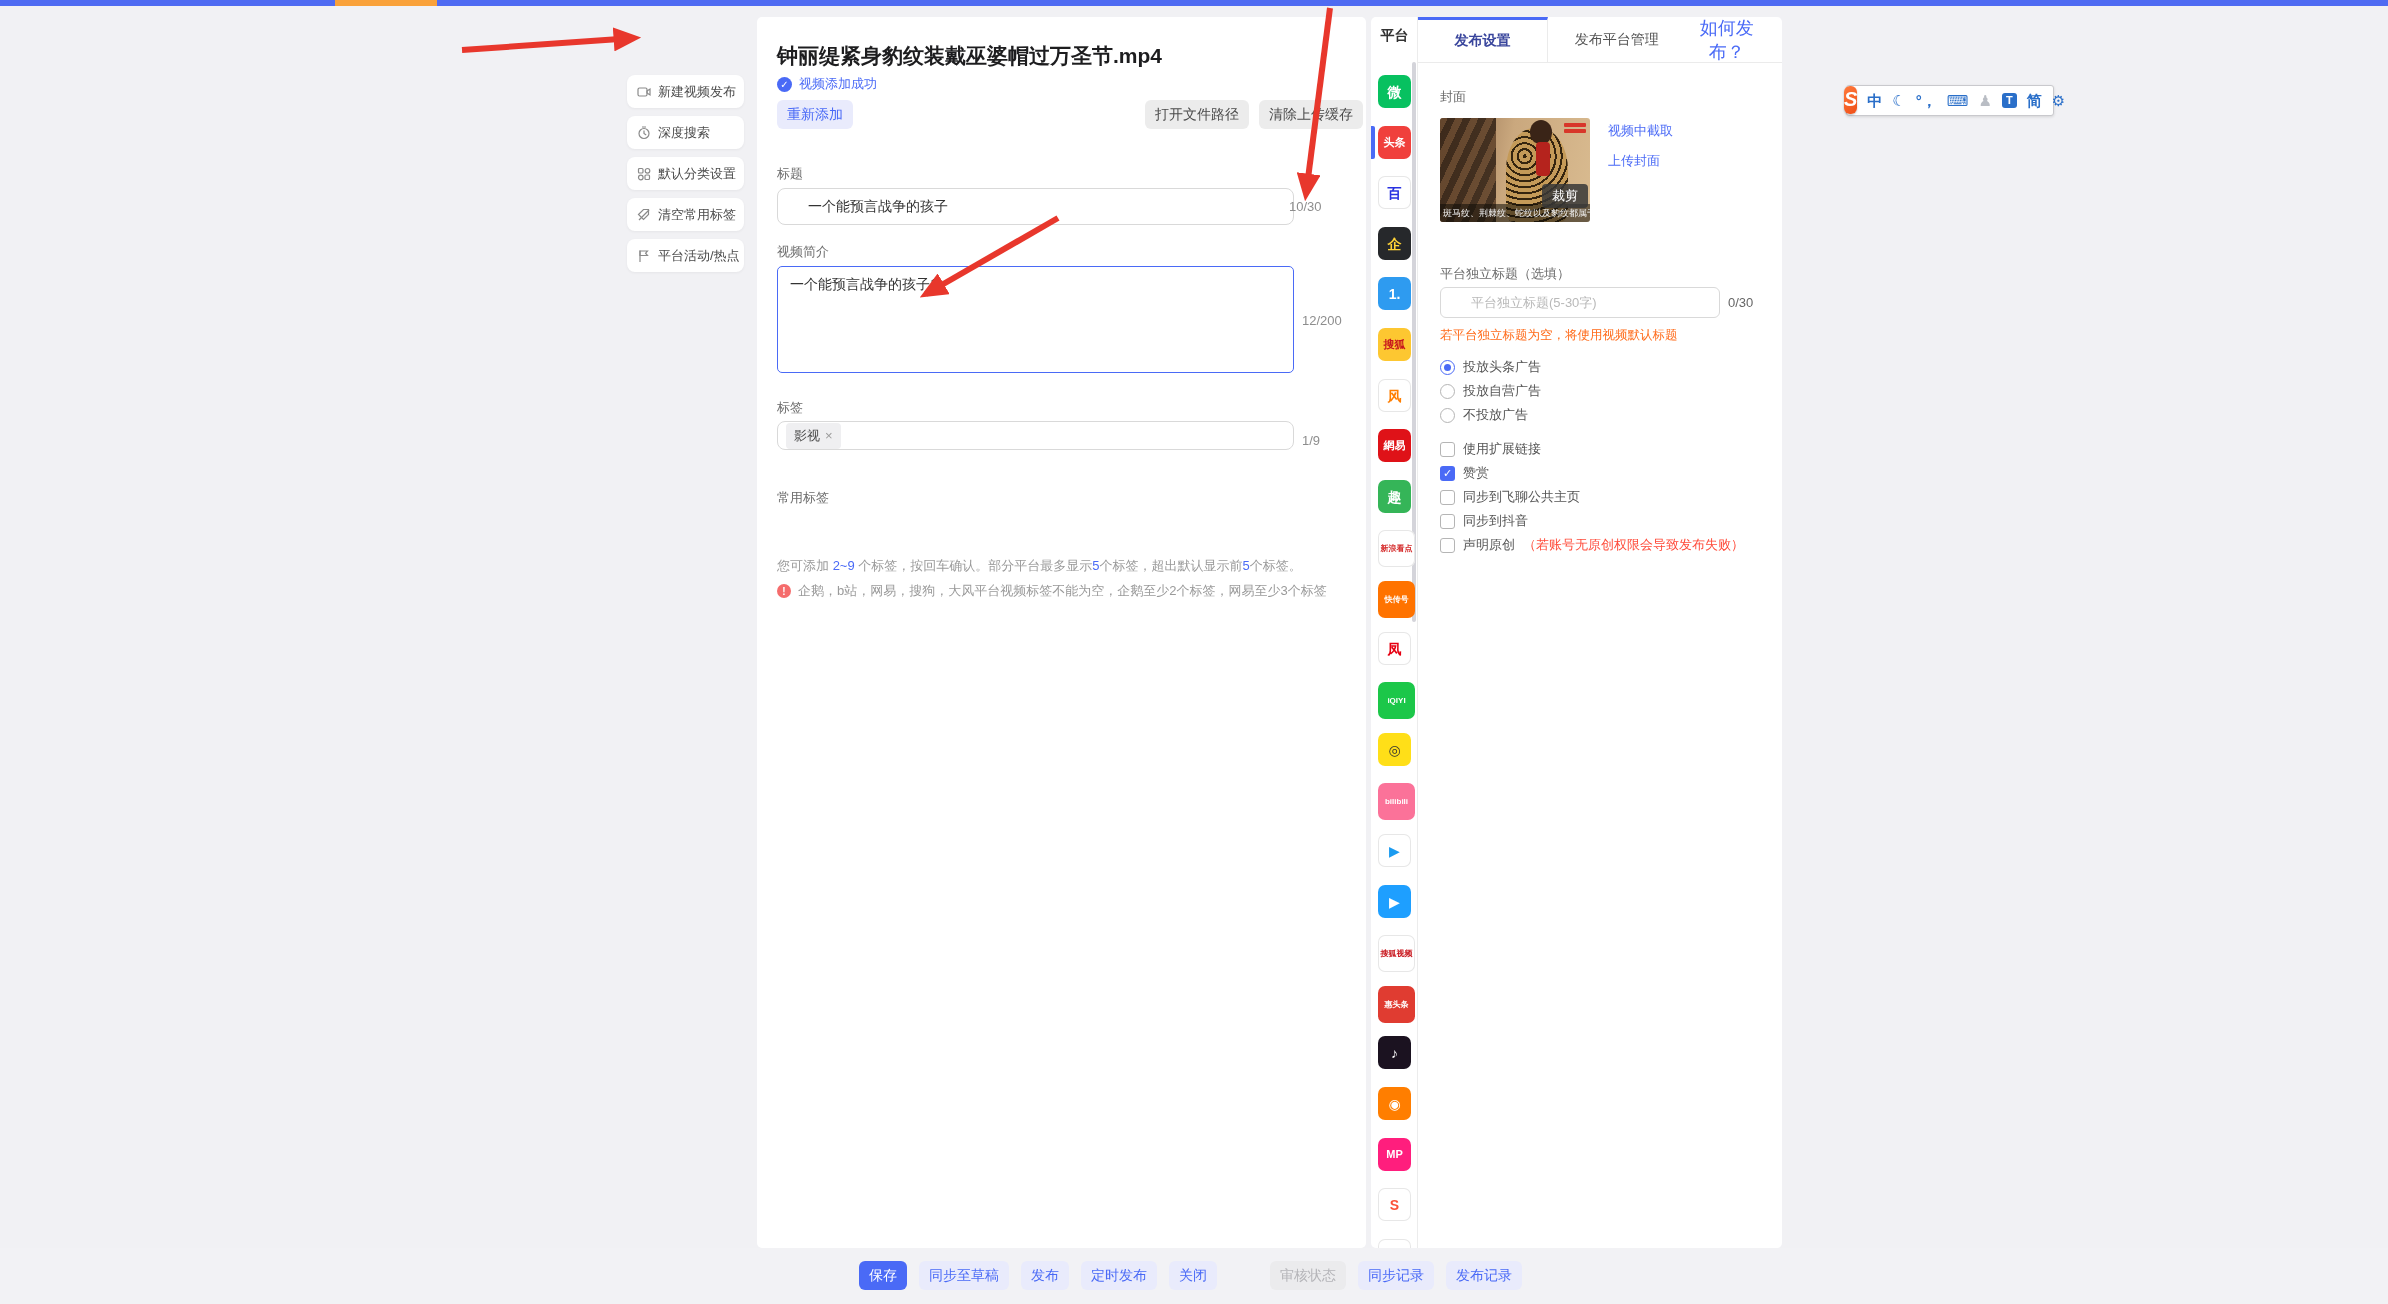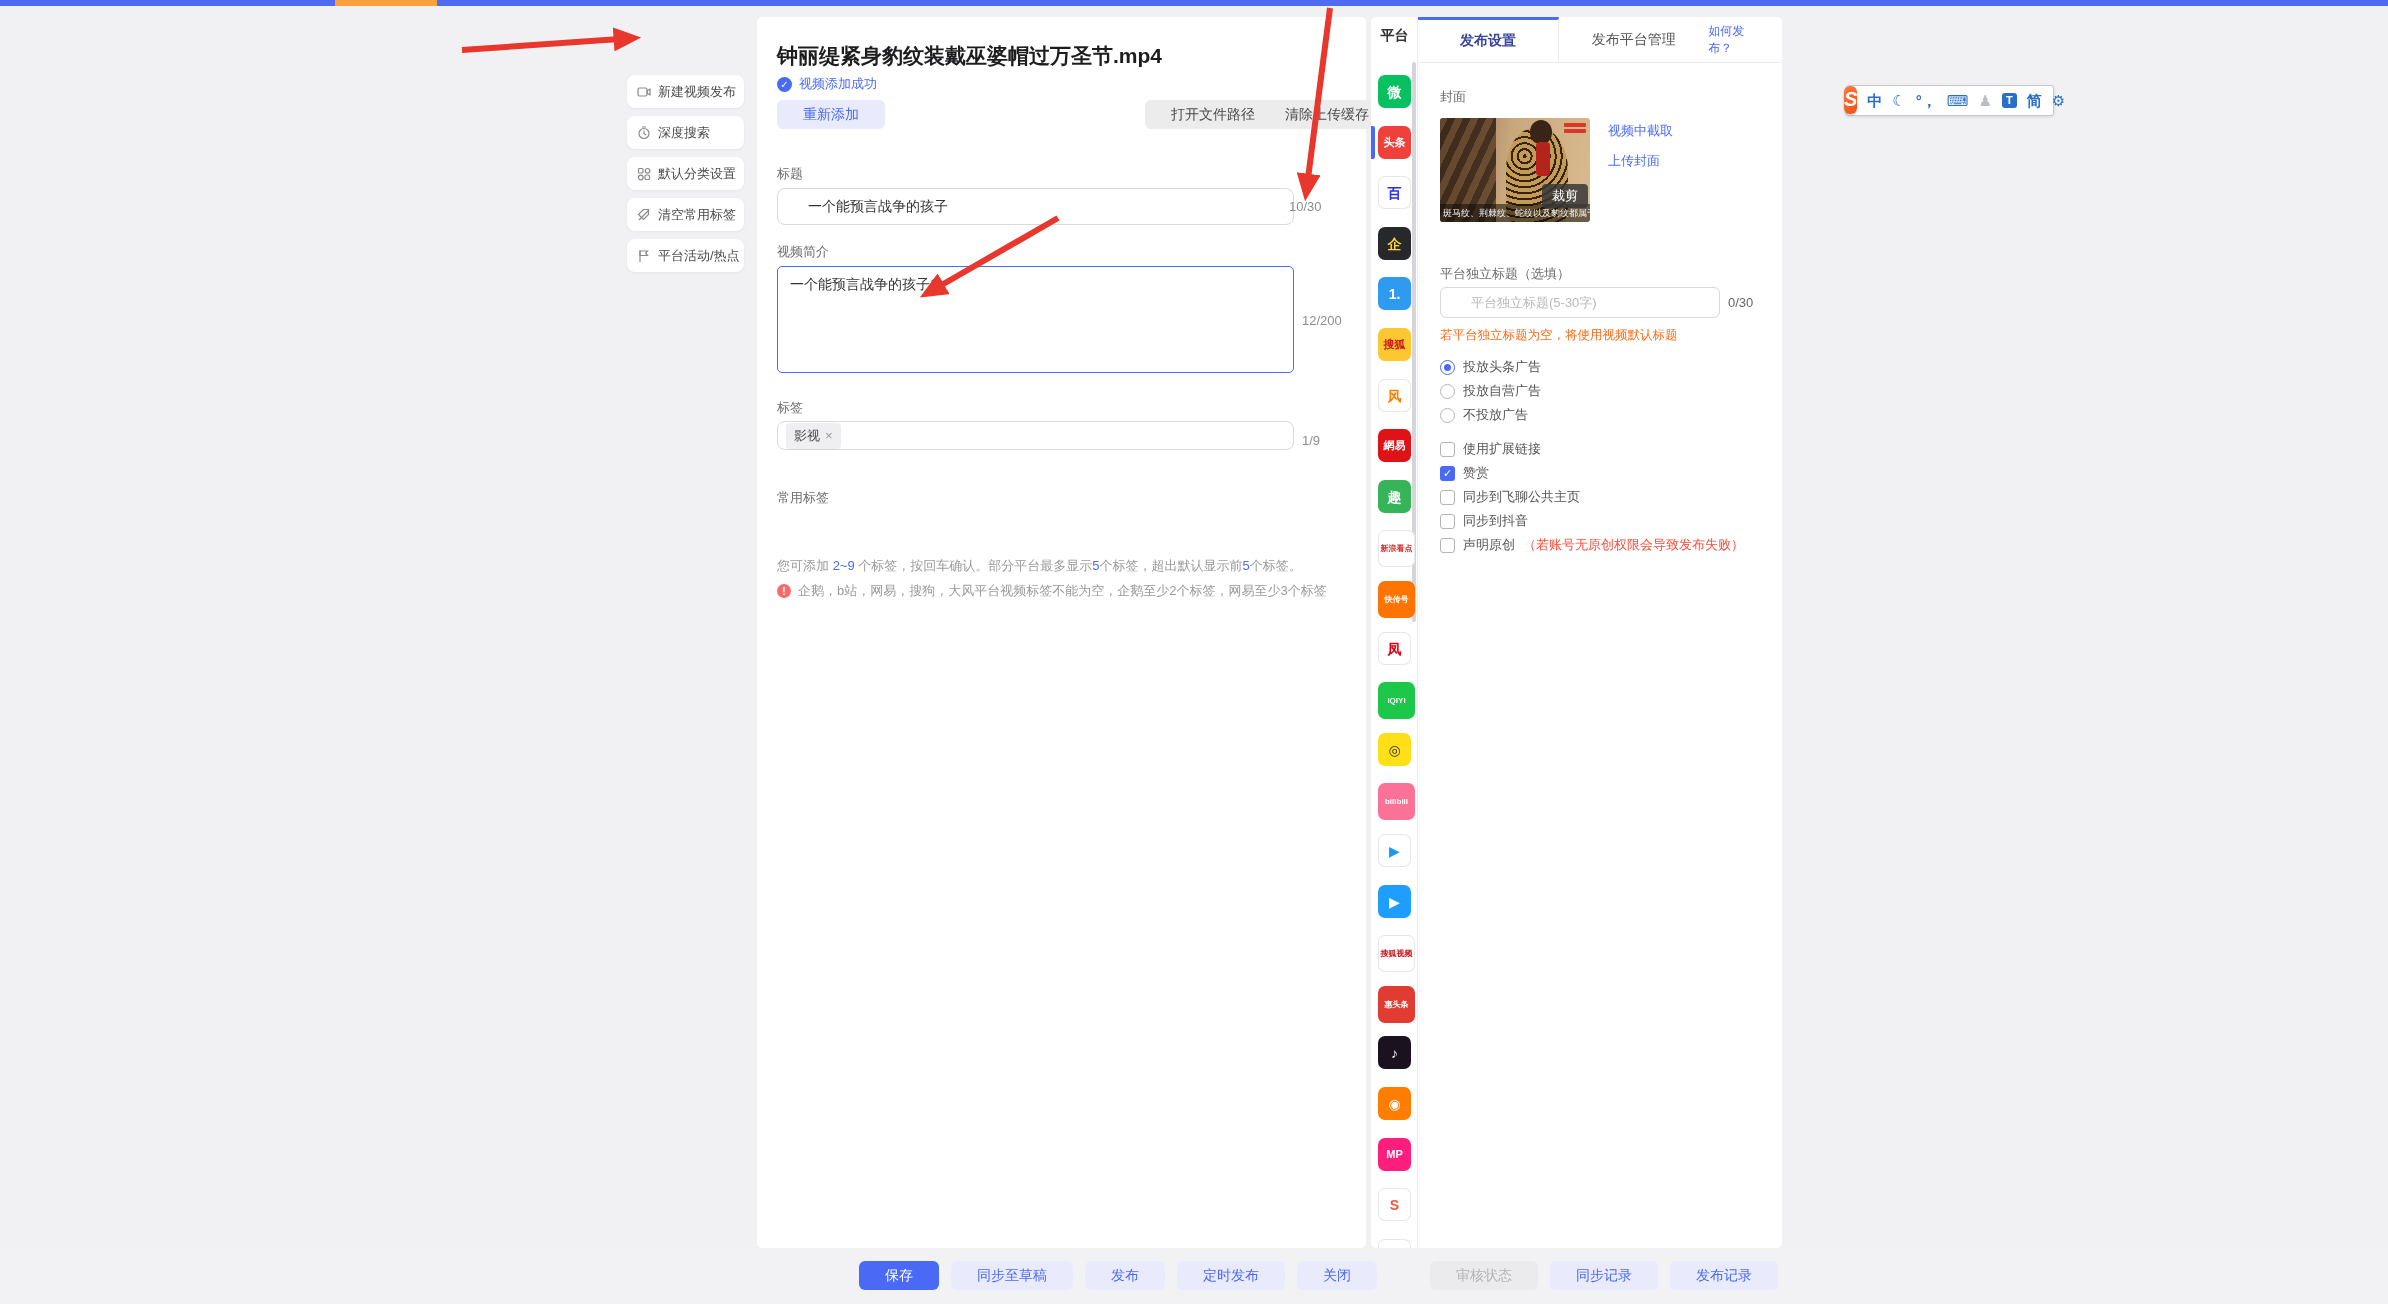--- a/index.html
+++ b/index.html
@@ -18,21 +18,21 @@
   
   .card{background:#fff;border-radius:5px;}
   #main-card{left:757px;top:17px;width:609px;height:1231px;}
   #settings-card{left:1371px;top:17px;width:411px;height:1231px;overflow:hidden;}
   
   #file-title{left:20px;top:25px;font-size:21px;font-weight:bold;color:#1d1d1f;}
   #status-row{left:20px;top:58px;display:flex;align-items:center;gap:7px;font-size:13px;color:#4a6af6;}
   .check-circle{width:15px;height:15px;border-radius:50%;background:#4a6af6;color:#fff;font-size:10px;
     display:flex;align-items:center;justify-content:center;font-weight:bold;}
   .btn{display:inline-flex;align-items:center;justify-content:center;height:29px;border-radius:6px;
-    font-size:14px;padding:0 26px;cursor:pointer;box-sizing:border-box;white-space:nowrap;}
+    font-size:14px;padding:0 10px;cursor:pointer;box-sizing:border-box;white-space:nowrap;}
   .btn-soft{background:#e9ebfc;color:#4a6af6;}
   .btn-gray{background:#ececec;color:#4a4a4a;}
   .btn-primary{background:#4a6af6;color:#fff;}
   .btn-disabled{background:#ebebed;color:#b4b4b8;cursor:default;}
   #readd-btn{left:20px;top:83px;}
   #openpath-btn{left:388px;top:83px;}
   #clearcache-btn{left:502px;top:83px;}
   .field-label{font-size:13px;color:#6b6b6b;}
   .counter{font-size:13px;color:#8d8d8d;}
   .tinput{border:1px solid #d9d9d9;border-radius:8px;background:#fff;box-sizing:border-box;
@@ -66,21 +66,21 @@
   #rail-indicator{left:0;top:109px;width:4px;height:33px;background:#4a6af6;border-radius:0 2px 2px 0;}
   .picon{position:absolute;left:7px;width:33px;height:33px;border-radius:7px;display:flex;align-items:center;
     justify-content:center;font-weight:bold;font-size:14px;line-height:1;text-align:center;cursor:pointer;overflow:hidden;}
   .picon.sm{font-size:11px;}
   .picon.xs{font-size:8px;line-height:1.15;word-break:break-all;padding:2px;}
   .picon.lt{box-shadow:inset 0 0 0 1px #e7e7e7;}
   #tabbar{left:47px;top:0;width:364px;height:46px;border-bottom:1px solid #ebebeb;box-sizing:border-box;display:flex;align-items:stretch;}
   #tab-publish{width:142px;border-top:3px solid #4a6af6;border-right:1px solid #ebebeb;box-sizing:border-box;
     display:flex;align-items:center;justify-content:center;font-size:14px;font-weight:bold;color:#39459c;background:#fff;cursor:pointer;}
   #tab-manage{width:150px;display:flex;align-items:center;justify-content:center;font-size:14px;color:#555;cursor:pointer;}
-  #help-link{margin-left:auto;align-self:center;margin-right:14px;font-size:12px;color:#4a6af6;cursor:pointer;}
+  #help-link{margin-left:auto;align-self:center;margin-right:14px;font-size:18px;color:#4a6af6;cursor:pointer;text-align:center;}
   #cover-label{left:69px;top:71px;}
   #thumb{left:69px;top:101px;width:150px;height:104px;border-radius:3px;overflow:hidden;background:linear-gradient(100deg,#8a6647,#caa87e 45%,#d9bb90);}
   .thumb-stairs{position:absolute;left:0;top:0;width:56px;height:104px;
     background:repeating-linear-gradient(115deg,#5d4028 0 7px,#2f1f13 7px 14px);opacity:.85;}
   .thumb-figure{position:absolute;right:22px;top:10px;width:62px;height:94px;border-radius:45% 45% 12% 12%;
     background:repeating-radial-gradient(circle at 30% 30%,#34240f 0 2px,#c49a58 2px 6px);}
   .thumb-head{position:absolute;right:38px;top:2px;width:22px;height:24px;border-radius:50% 50% 45% 45%;background:#3a2417;}
   .thumb-scarf{position:absolute;right:40px;top:24px;width:14px;height:34px;border-radius:4px;background:#b5231d;}
   .thumb-caption{position:absolute;left:0;bottom:0;width:100%;height:18px;background:rgba(15,12,8,.55);
     color:#f3f3f3;font-size:9px;line-height:18px;white-space:nowrap;overflow:hidden;padding:0 3px;box-sizing:border-box;}

